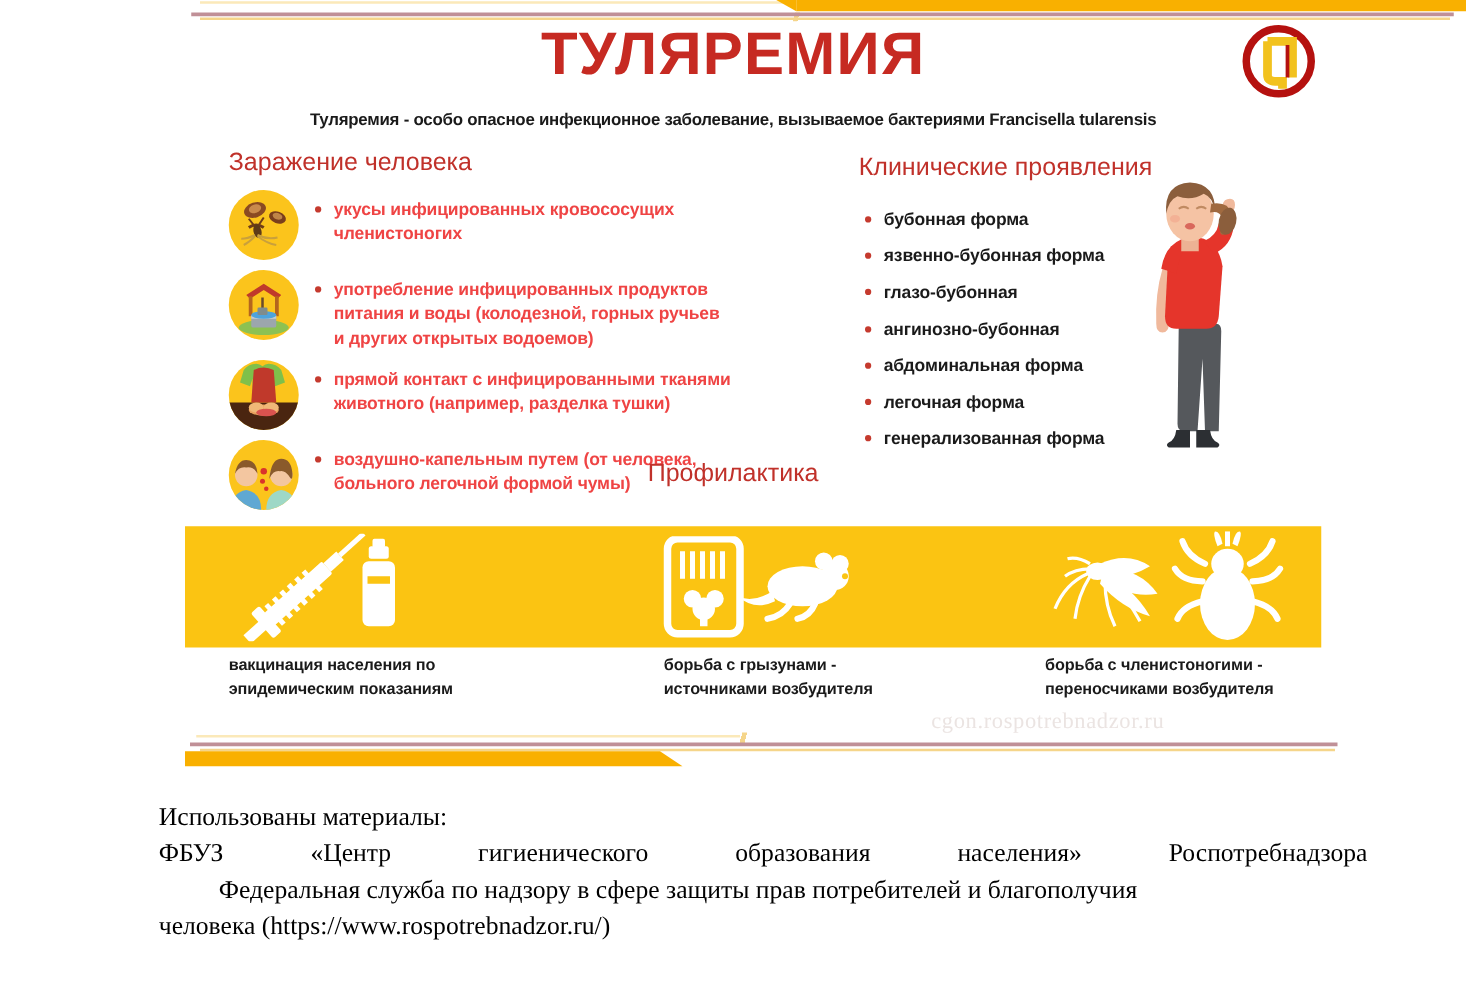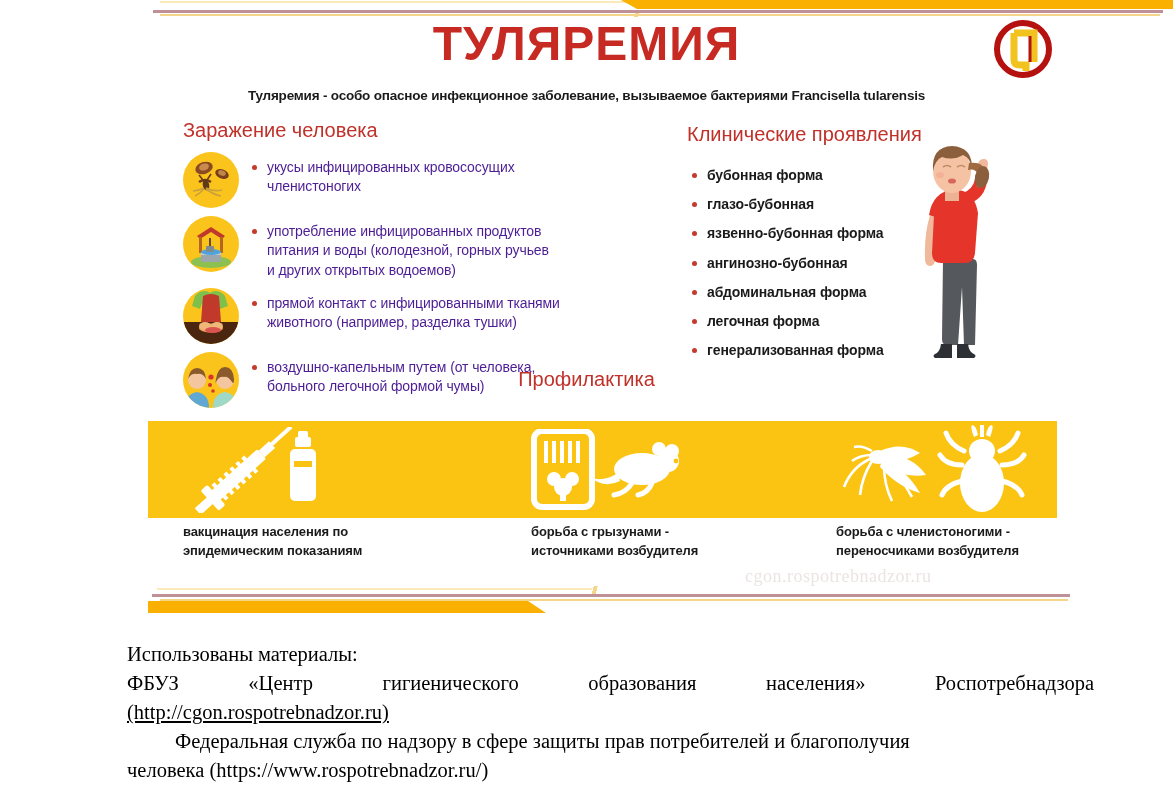--- a/index.html
+++ b/index.html
@@ -64,21 +64,21 @@
   .lrow .ico{
     width:56px;height:56px;border-radius:50%;background:#FBC41C;
     flex:0 0 56px;position:relative;overflow:hidden;margin-top:2px;
   }
   .lrow .txtwrap{display:flex;align-items:flex-start;padding-left:13px;padding-top:8px;}
   .lrow .bullet{
     width:5px;height:5px;border-radius:50%;background:#C53A2E;
     flex:0 0 5px;margin-top:7px;margin-right:10px;
   }
   .lrow .ltxt{
-    font-size:14px;font-weight:normal;color:#4c1d95;line-height:1.38;
+    font-size:14px;font-weight:bold;color:#ef4444;line-height:1.38;
     white-space:pre-line;letter-spacing:-0.1px;
   }
 
   
   .right-col{position:absolute;left:692px;top:166px;width:230px;}
   .rrow{display:flex;align-items:flex-start;margin-bottom:11px;}
   .rrow .bullet{
     width:5px;height:5px;border-radius:50%;background:#C53A2E;
     flex:0 0 5px;margin-top:7px;margin-right:10px;
   }
@@ -253,25 +253,25 @@
 
   <div class="sec-head right">Клинические проявления</div>
 
   <div class="right-col">
     <div class="rrow">
       <div class="bullet"></div>
       <div class="rtxt">бубонная форма</div>
     </div>
     <div class="rrow">
       <div class="bullet"></div>
+      <div class="rtxt">язвенно-бубонная форма</div>
+    </div>
+    <div class="rrow">
+      <div class="bullet"></div>
       <div class="rtxt">глазо-бубонная</div>
-    </div>
-    <div class="rrow">
-      <div class="bullet"></div>
-      <div class="rtxt">язвенно-бубонная форма</div>
     </div>
     <div class="rrow">
       <div class="bullet"></div>
       <div class="rtxt">ангинозно-бубонная</div>
     </div>
     <div class="rrow">
       <div class="bullet"></div>
       <div class="rtxt">абдоминальная форма</div>
     </div>
     <div class="rrow">
@@ -404,18 +404,17 @@
     <div class="gold-line-a"></div>
     <div class="slash"></div>
     <div class="rose-line"></div>
     <div class="gold-line-b"></div>
     <div class="gold-band"></div>
   </div>
 
   <div class="footer">
     <span class="l1">Использованы материалы:</span>
     <span class="l2">ФБУЗ «Центр гигиенического образования населения» Роспотребнадзора</span>
-    <span class="link">(http://cgon.rospotrebnadzor.ru)</span>
     <span class="l3">Федеральная служба по надзору в сфере защиты прав потребителей и благополучия</span>
     <span class="l4">человека (https://www.rospotrebnadzor.ru/)</span>
   </div>
 
 </div>
 
 </body></html>

